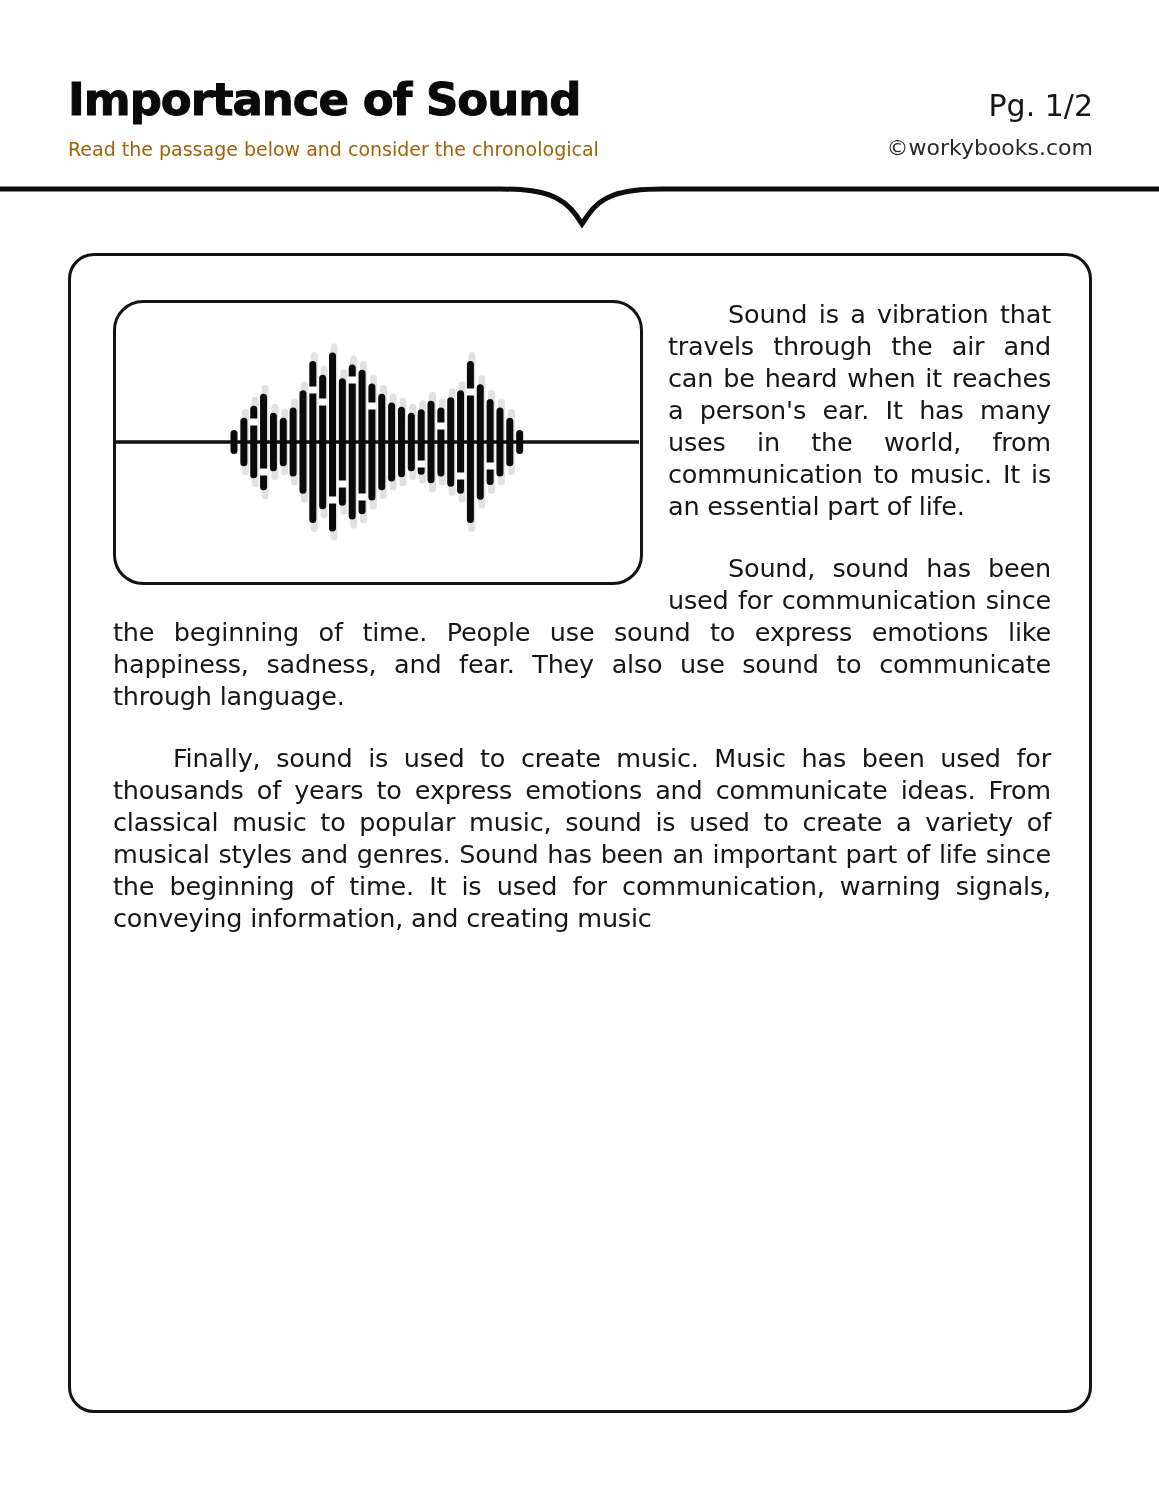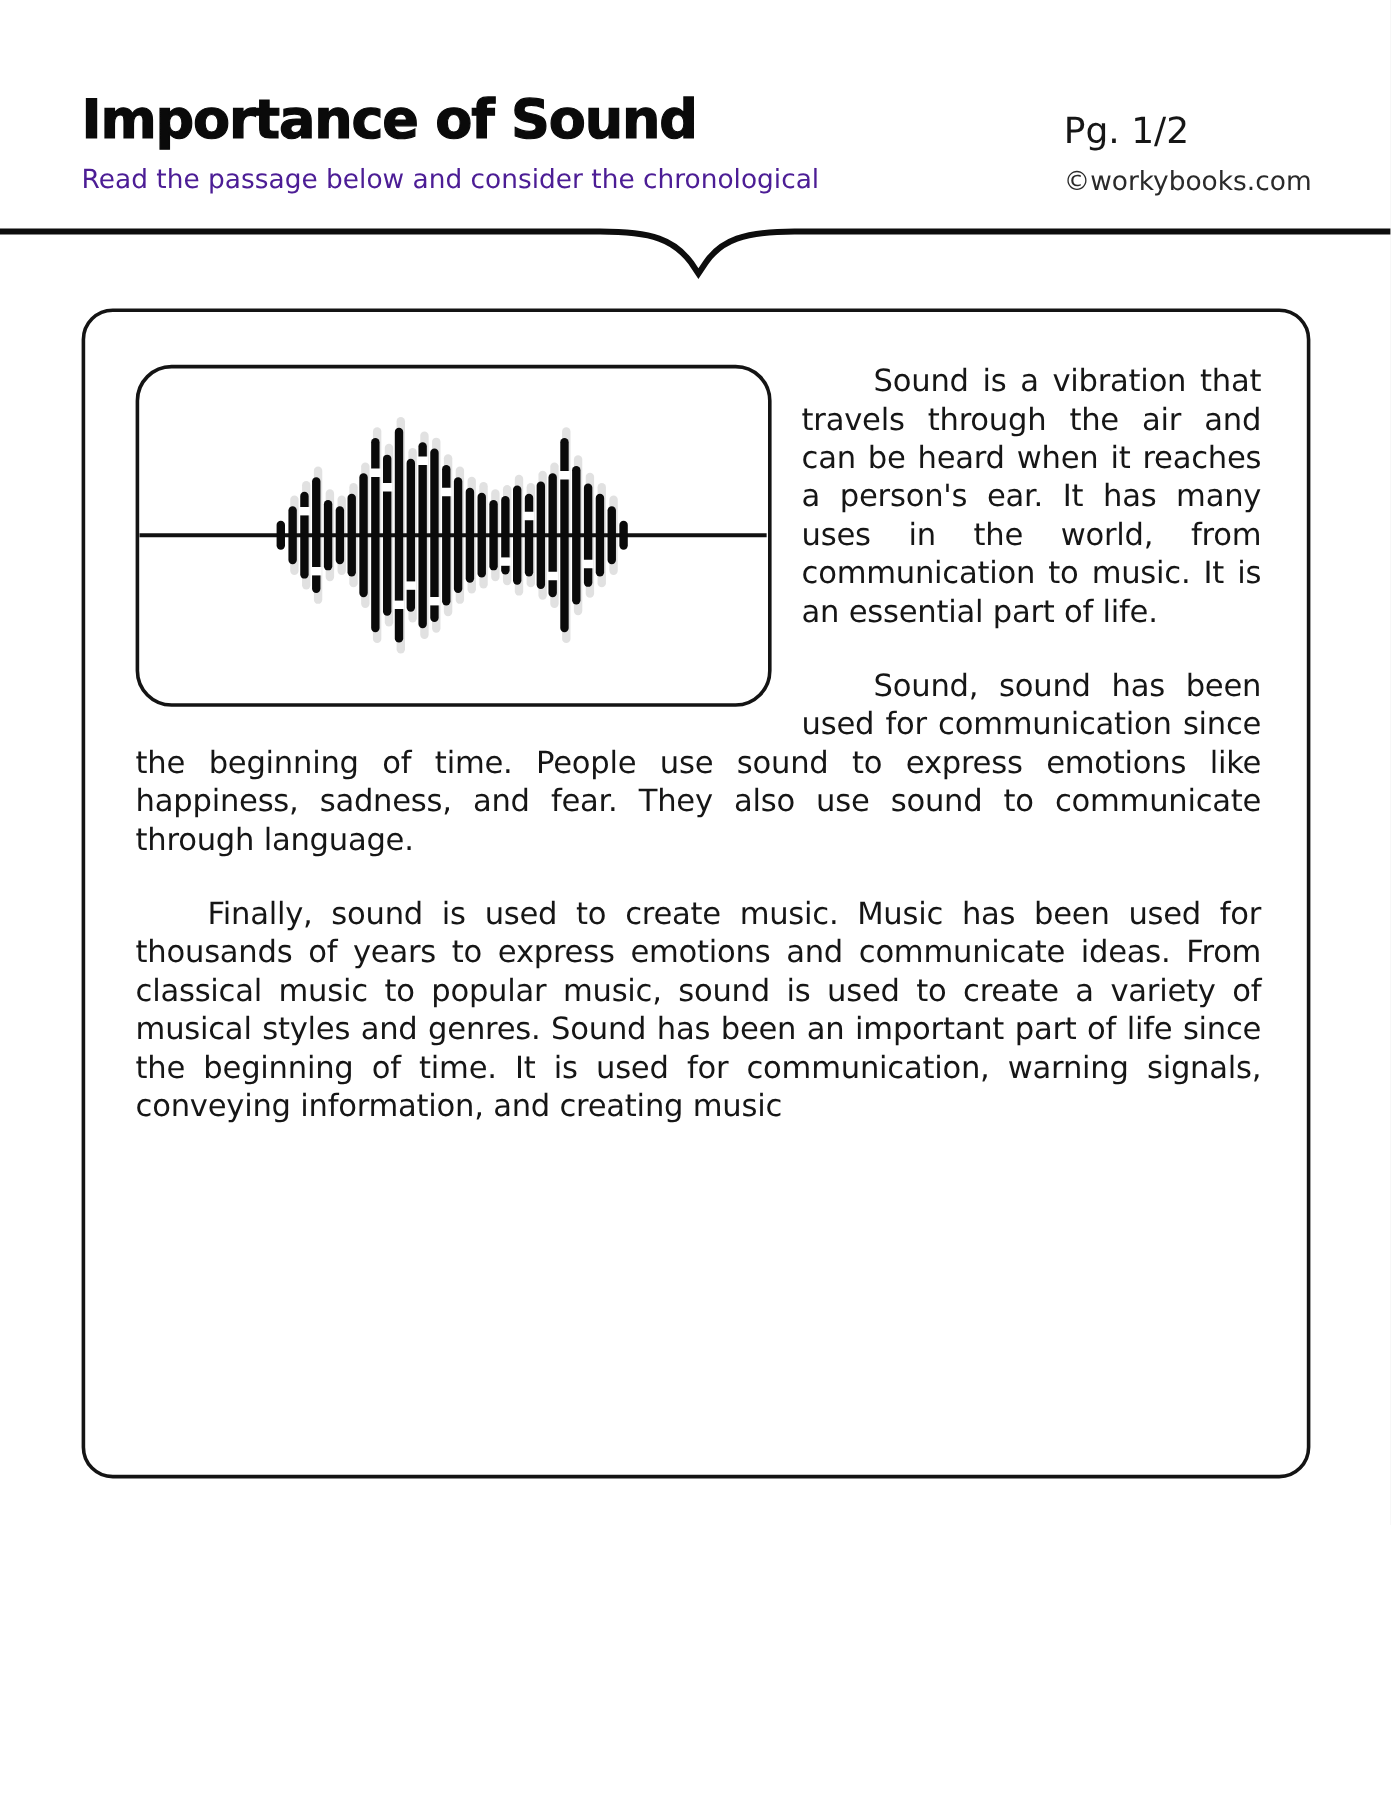--- a/index.html
+++ b/index.html
@@ -25,33 +25,33 @@
     font-size: 45px;
     font-weight: bold;
     letter-spacing: -1px;
     line-height: 1.08;
     color: #0a0a0a;
     -webkit-text-stroke: 1px #0a0a0a;
     white-space: nowrap;
   }
   .instructions {
     margin-top: 12px;
-    font-size: 22px;
+    font-size: 19px;
     line-height: 1.28;
-    color: #4c1d95;
+    color: #a16207;
   }
-  .header-right { text-align: left; padding-bottom: 1px; }
+  .header-right { text-align: right; padding-bottom: 1px; }
   .page-number { font-size: 30px; color: #161616; margin-bottom: 12px; }
   .watermark  { font-size: 22px; color: #2a2a2a; }
   
   .divider { display: block; width: 1159px; height: 46px; margin-top: 24px; }
   
   .passage-box {
     margin: 22px 67px 0 68px;
-    height: 975px;
+    height: 1160px;
     border: 3.5px solid #141414;
     border-radius: 26px;
     padding: 42px 38px 0 42px;
     background: #ffffff;
   }
   .waveform-figure {
     float: left;
     width: 530px;
     height: 285px;
     border: 3px solid #141414;

